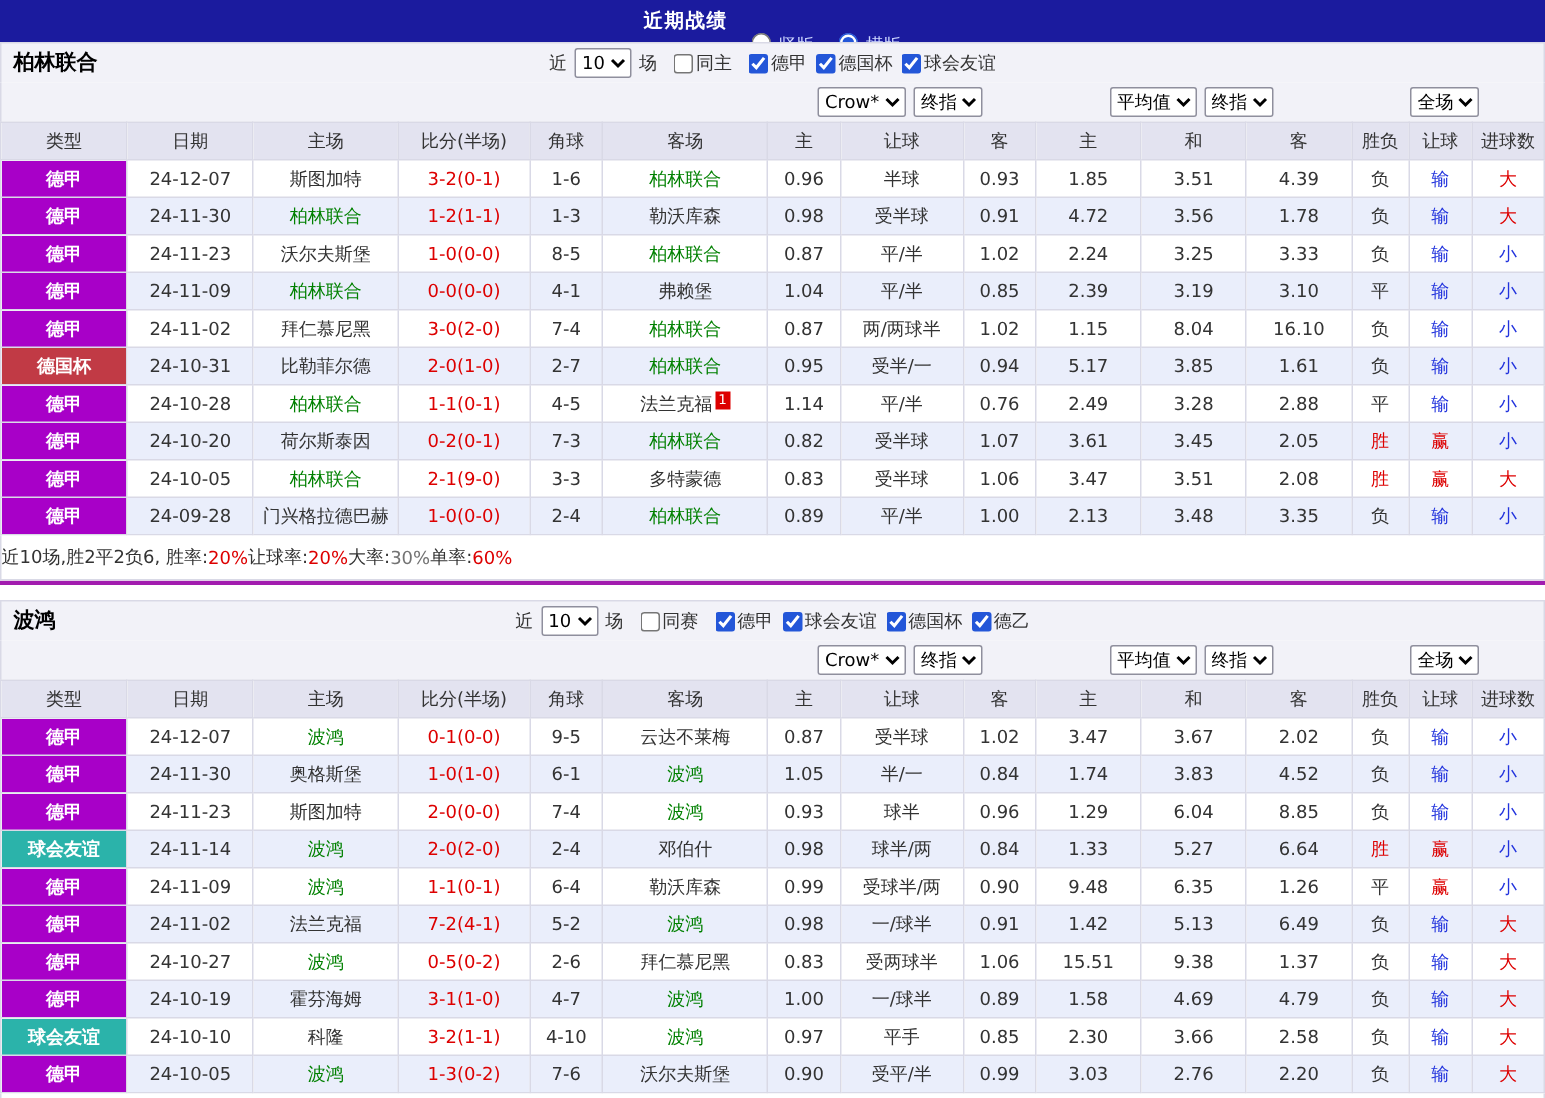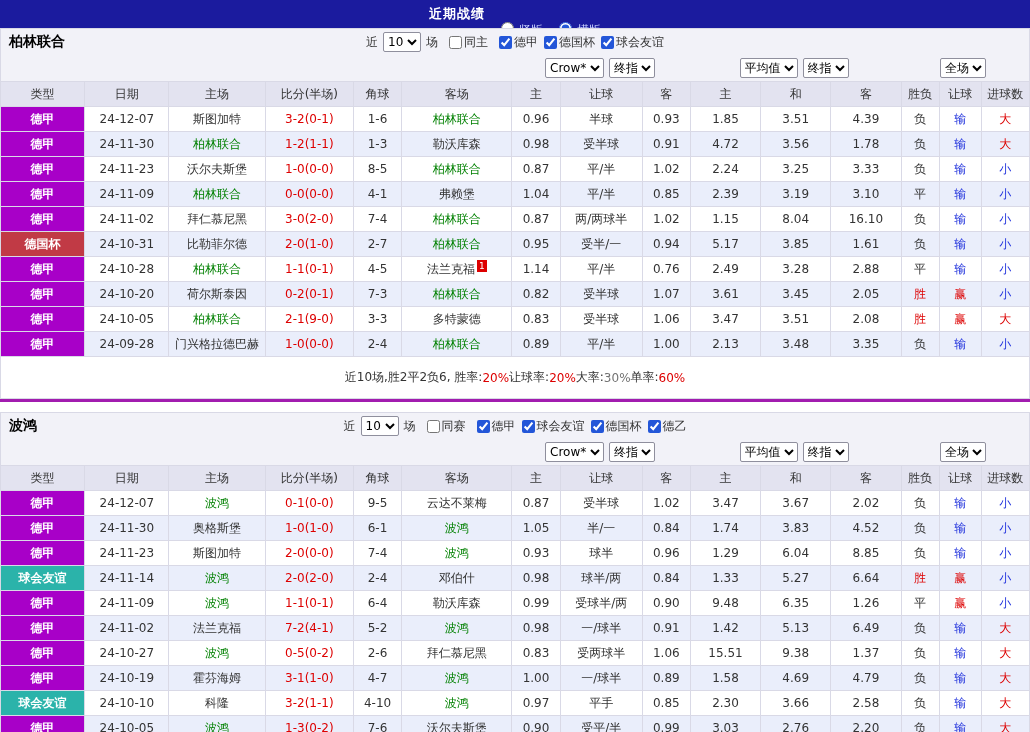--- a/index.html
+++ b/index.html
@@ -115,24 +115,23 @@
     background: var(--score-red, #dd0000);
     color: #fff;
     font-size: 9px;
     line-height: 12px;
     padding: 0 2px;
     margin-left: 2px;
     vertical-align: 4px;
   }
   
   .summary {
-    height: 42px;
+    height: 30px;
     display: flex;
     align-items: center;
-    justify-content: center;
     background: #fff;
     border: 1px solid #d9d9e6;
     border-top: none;
   }
 </style>
 </head>
 <body>
 
 <div class="topbar">
   <span class="tb-title">近期战绩</span>

